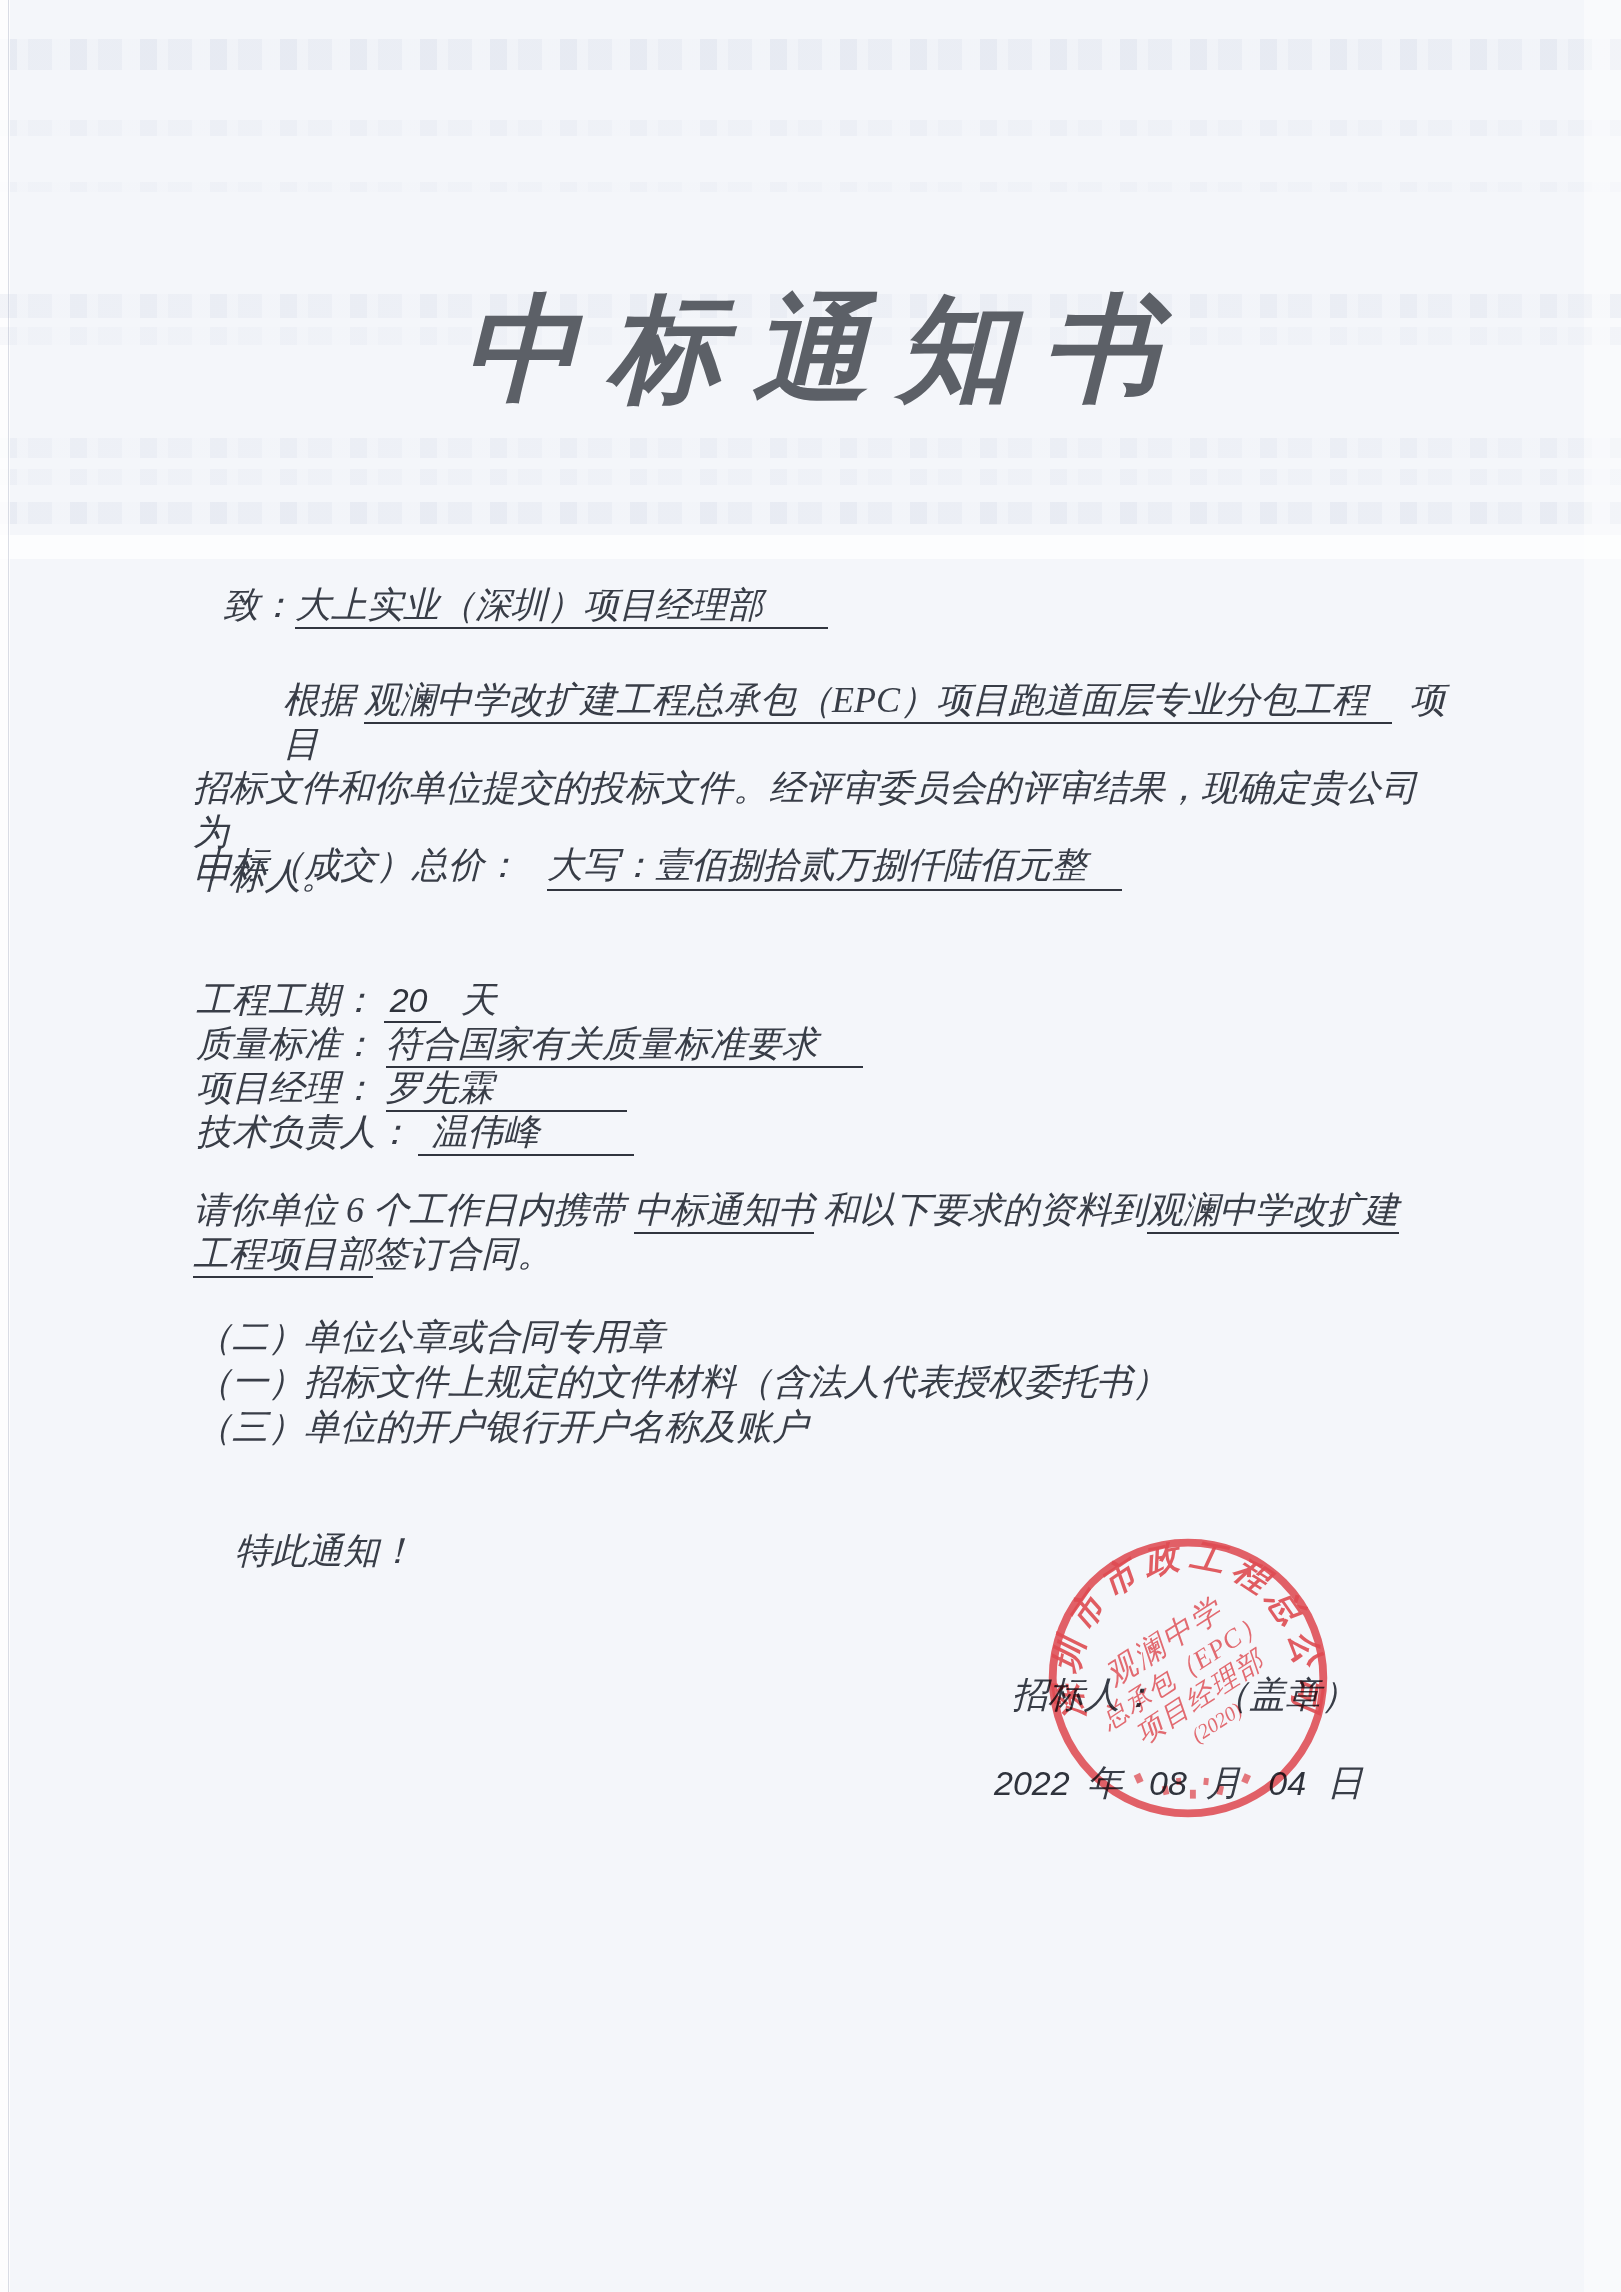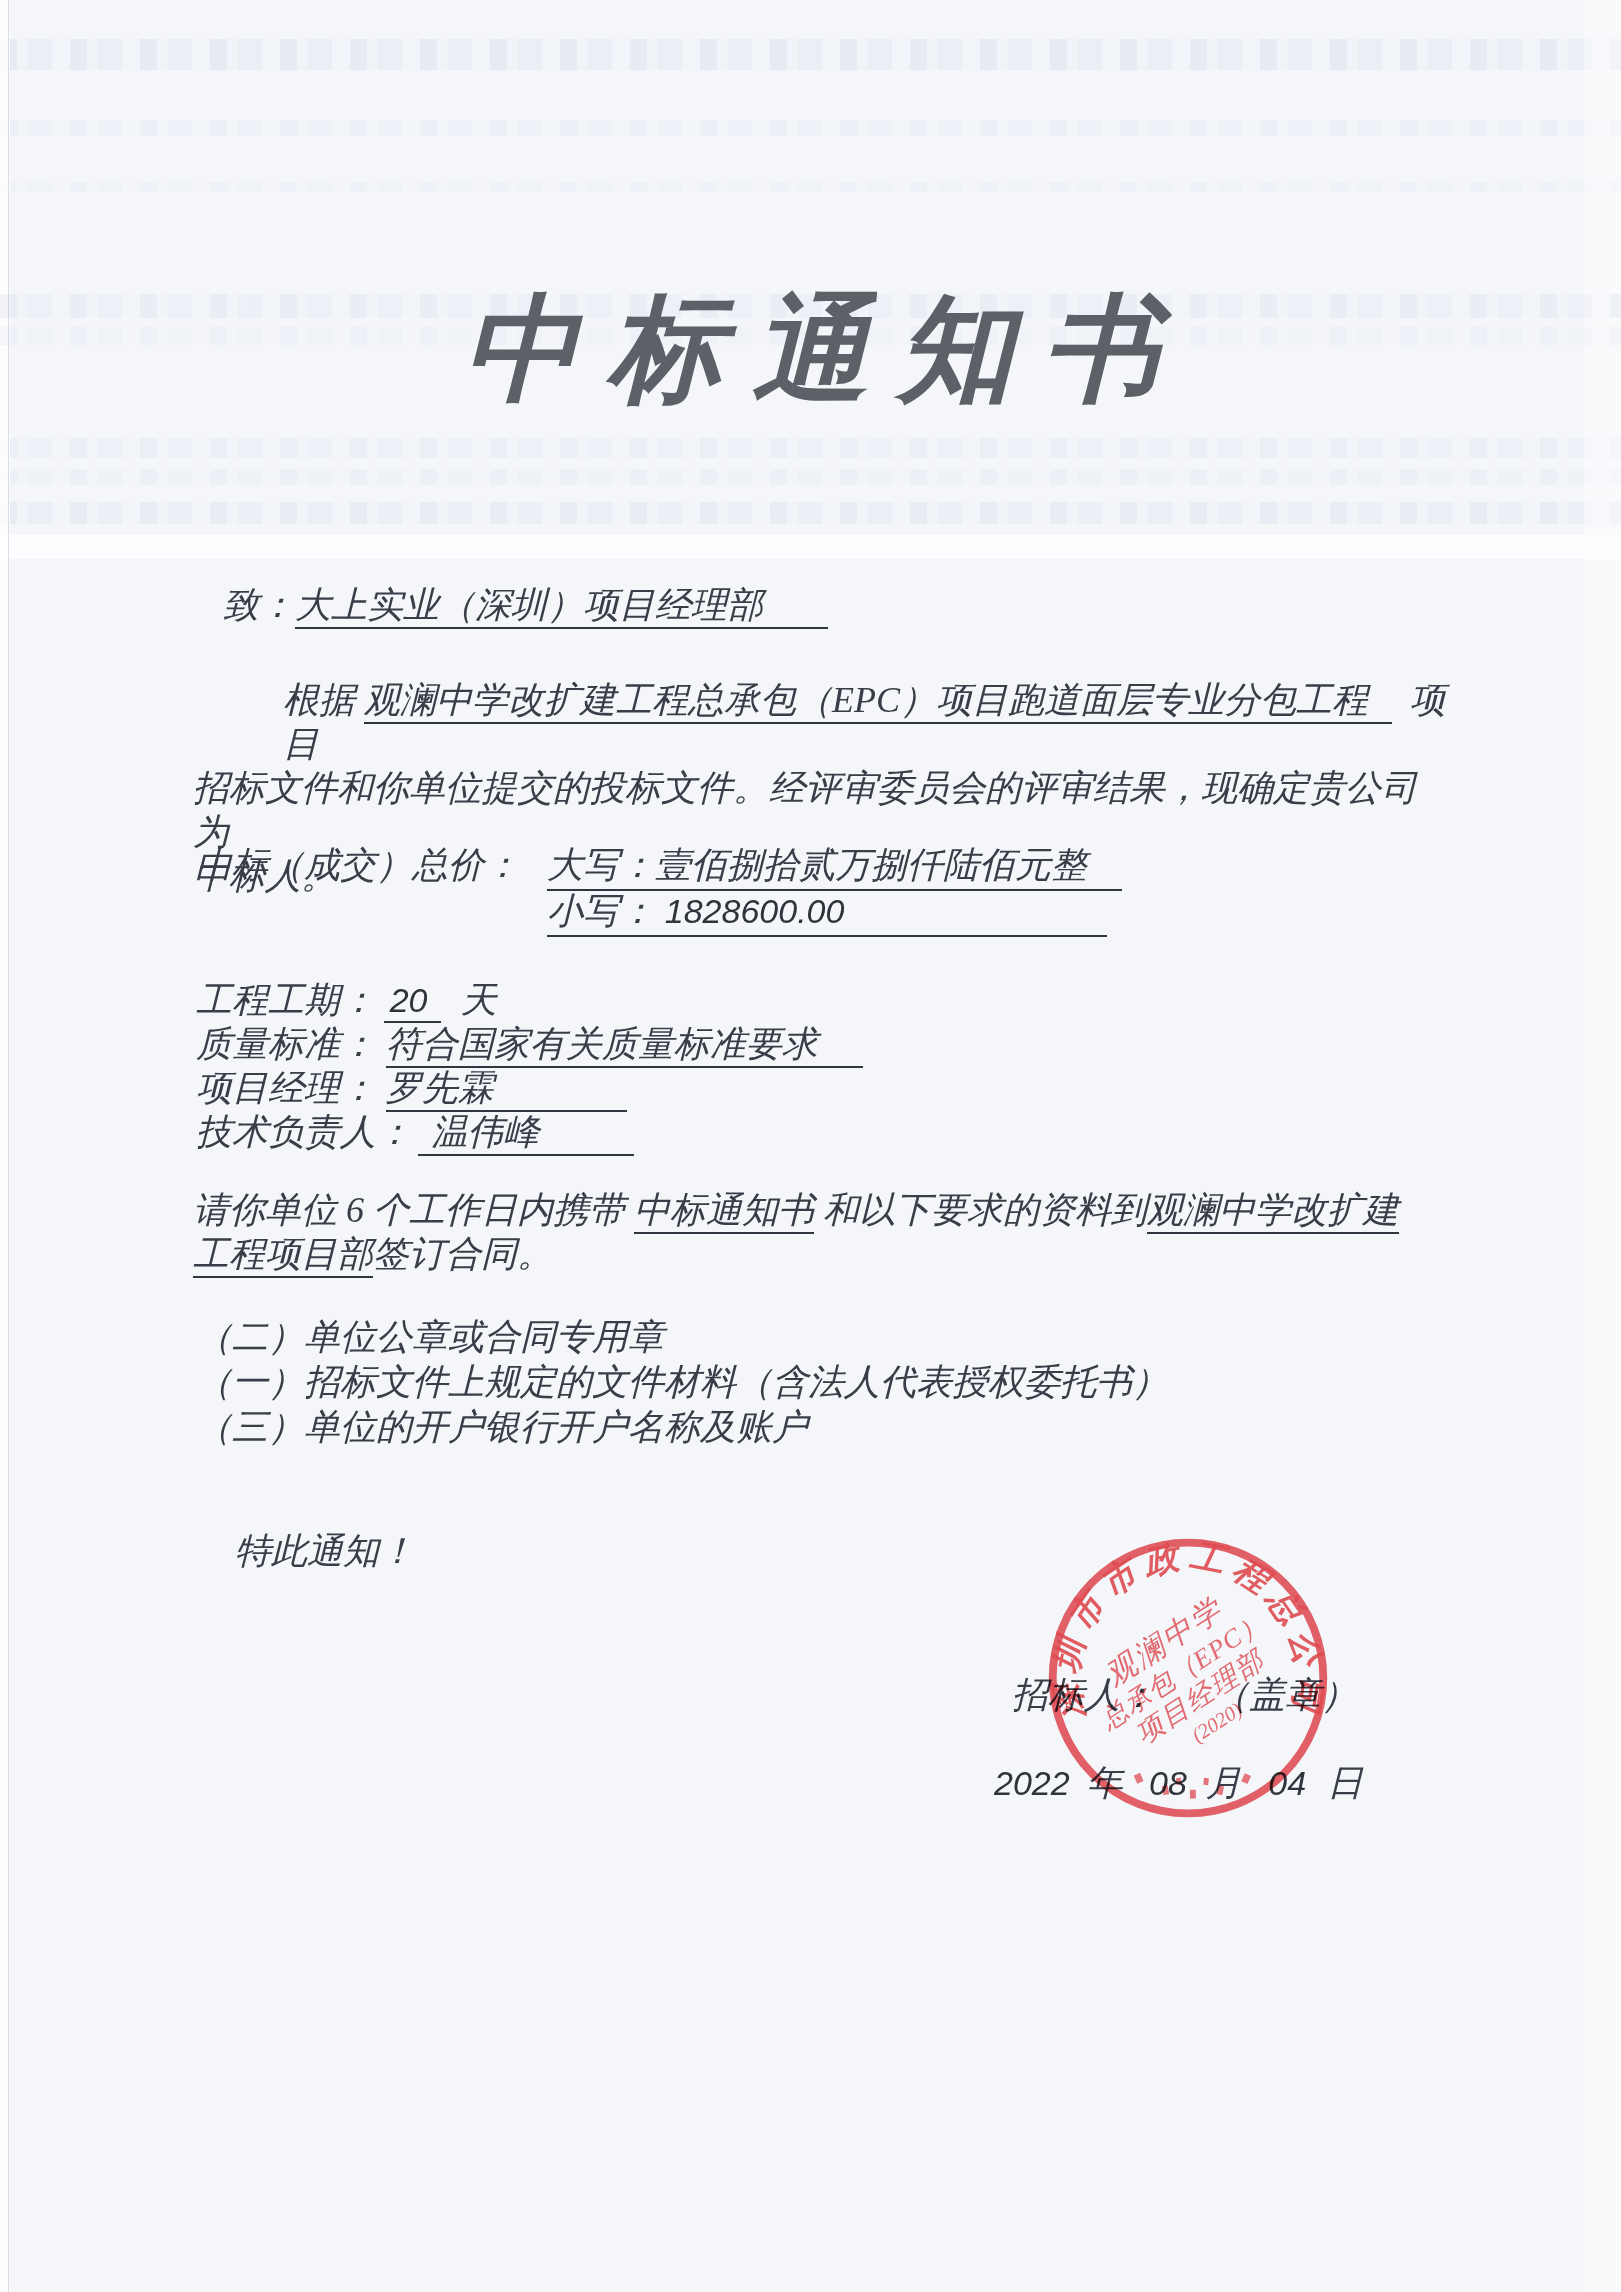--- a/index.html
+++ b/index.html
@@ -75,24 +75,20 @@
     </div>
     <div>招标文件和你单位提交的投标文件。经评审委员会的评审结果，现确定贵公司为</div>
     <div>中标人。</div>
   </div>
 
   <div class="t" style="top:843px;left:196px">
     <div class="row" style="height:46px">
       <span class="price-label">中标（成交）总价：</span>
       <span class="u" style="padding-right:35px"><span>大写：</span><span>壹佰捌拾贰万捌仟陆佰元整</span></span>
     </div>
-    <div class="row" style="height:46px">
-      <span class="price-label"></span>
-      <span class="u" style="padding-right:263px"><span>小写：</span><span class="num" style="margin-left:9.8px">1828600.00</span></span>
-    </div>
   </div>
 
   <div class="t" style="top:978px;left:196px">
     <div class="field-row">
       <span>工程工期：</span><span class="u num" style="margin-left:7.8px;padding:0 13.7px 2px 5.9px">20</span><span style="margin-left:19.6px">天</span>
     </div>
     <div class="field-row">
       <span>质量标准：</span><span class="u" style="margin-left:9.8px;padding-right:45px">符合国家有关质量标准要求</span>
     </div>
     <div class="field-row">

